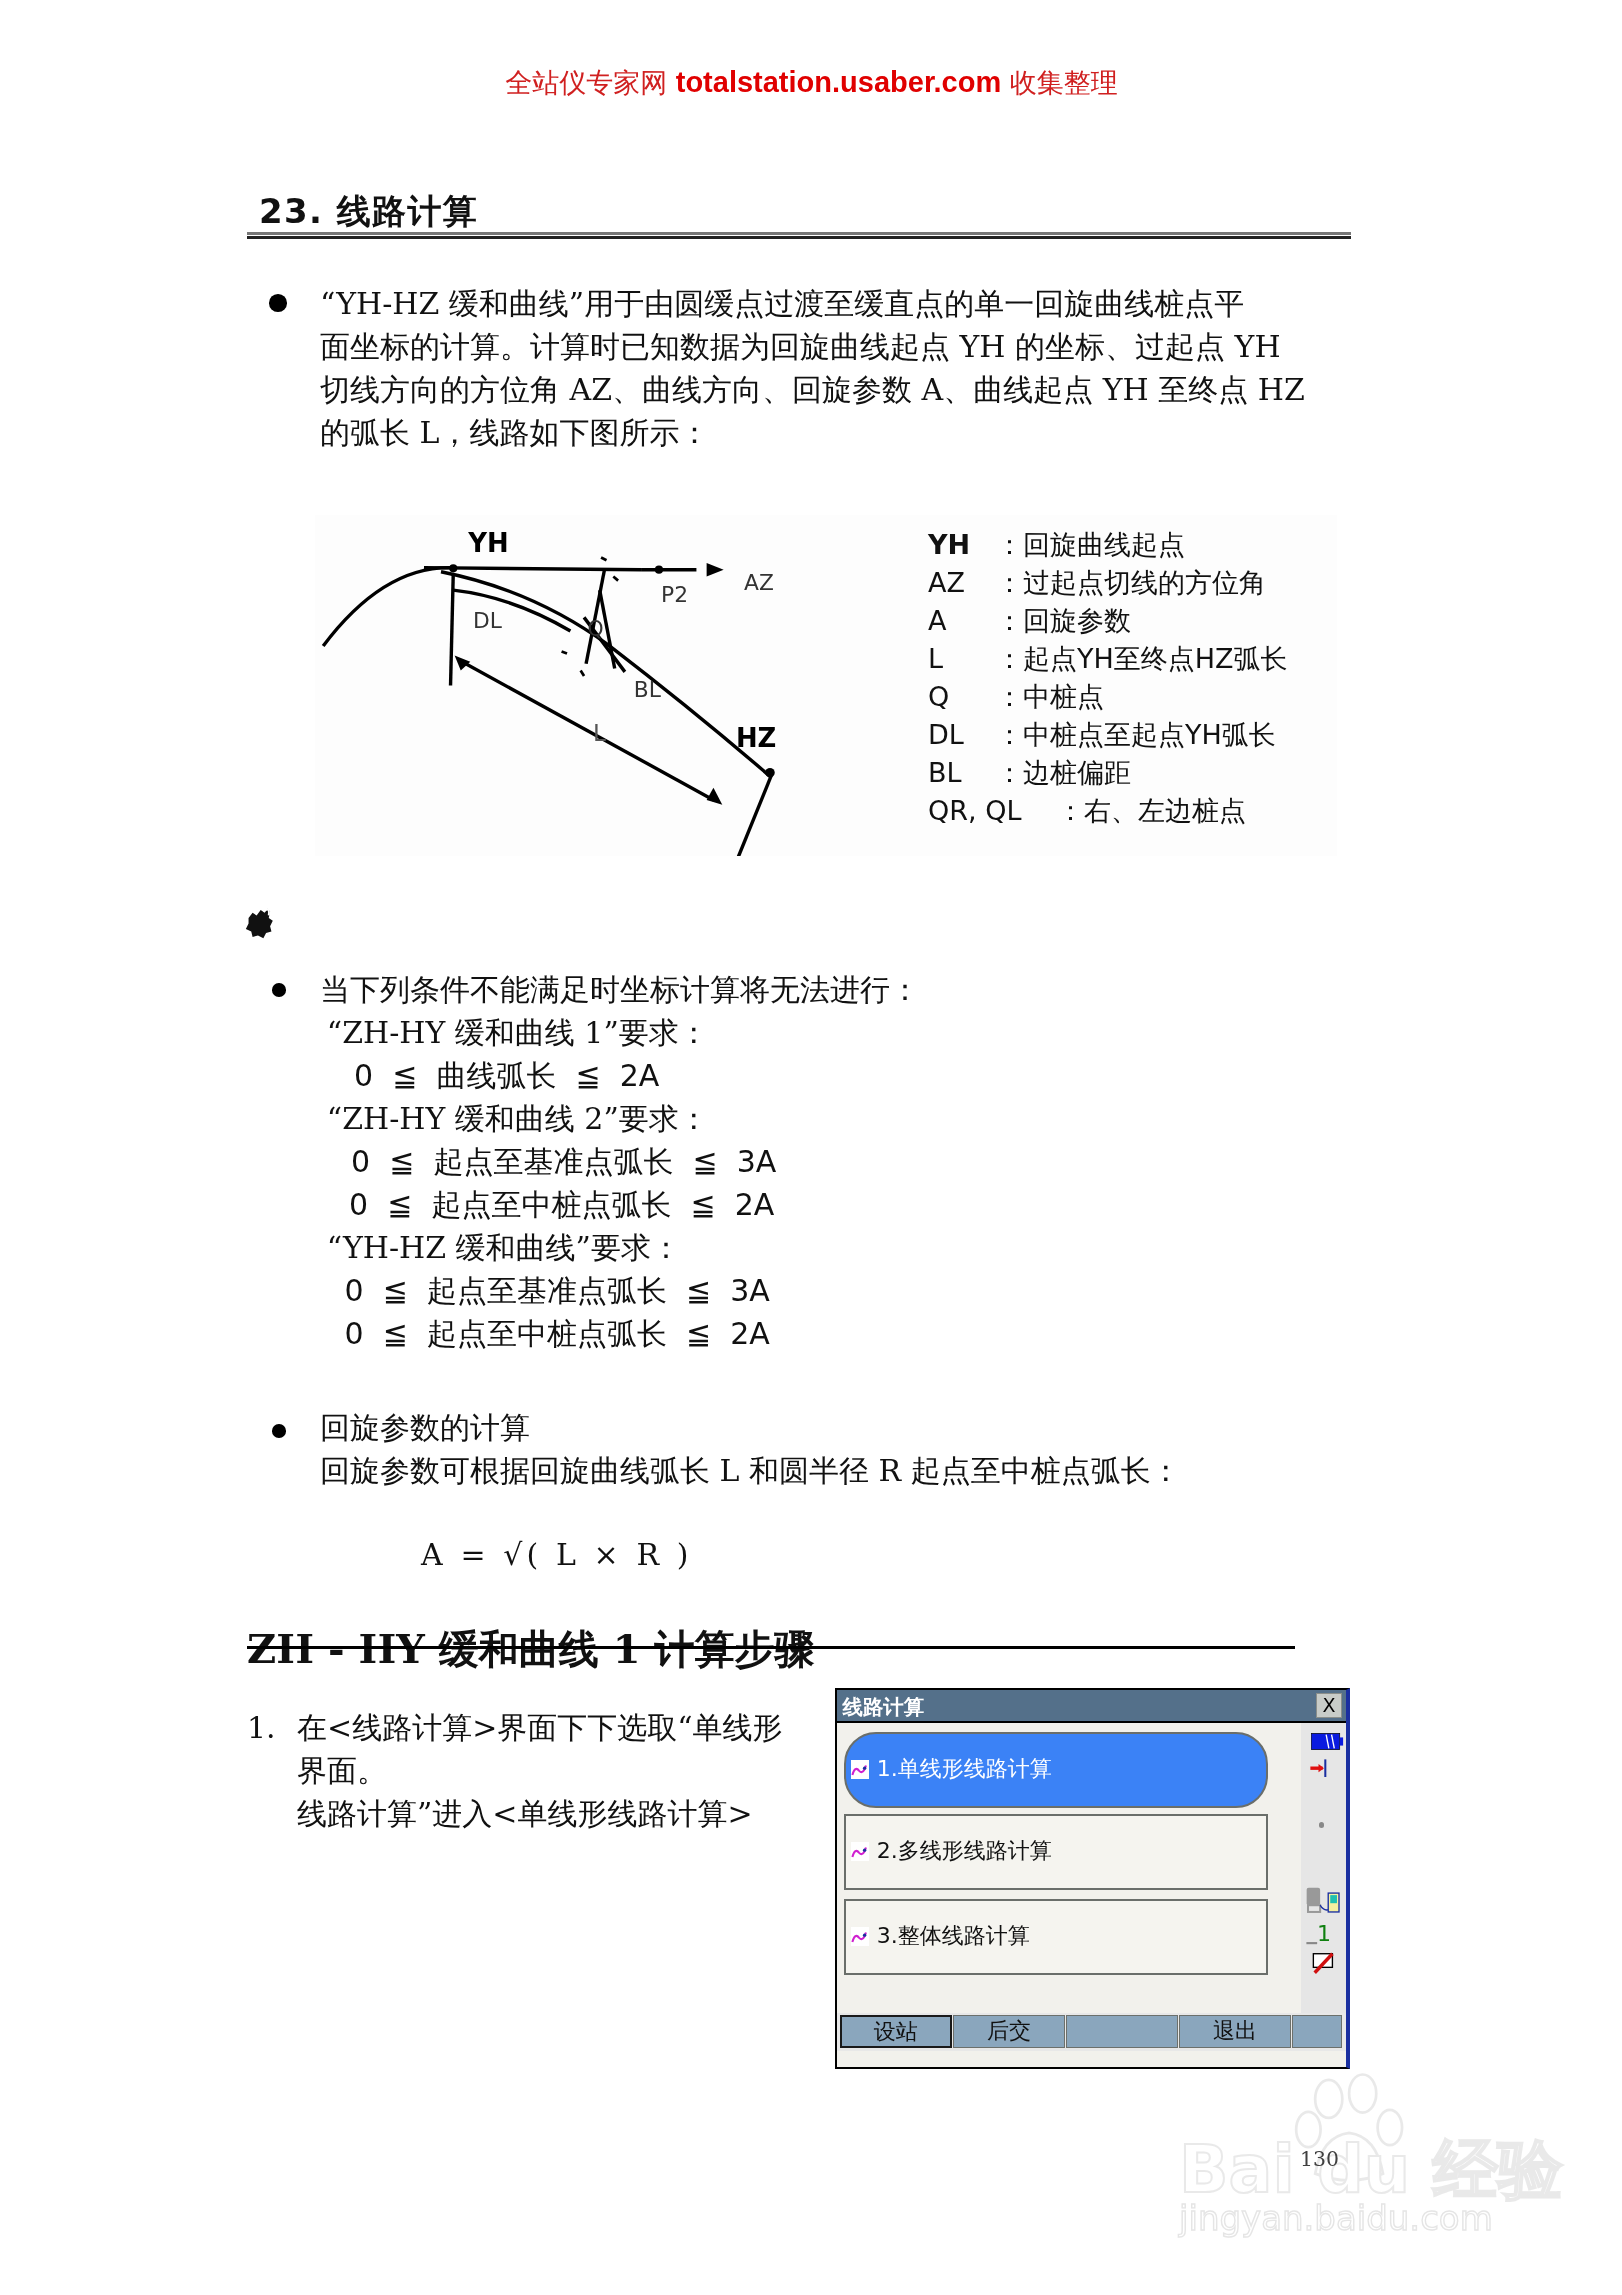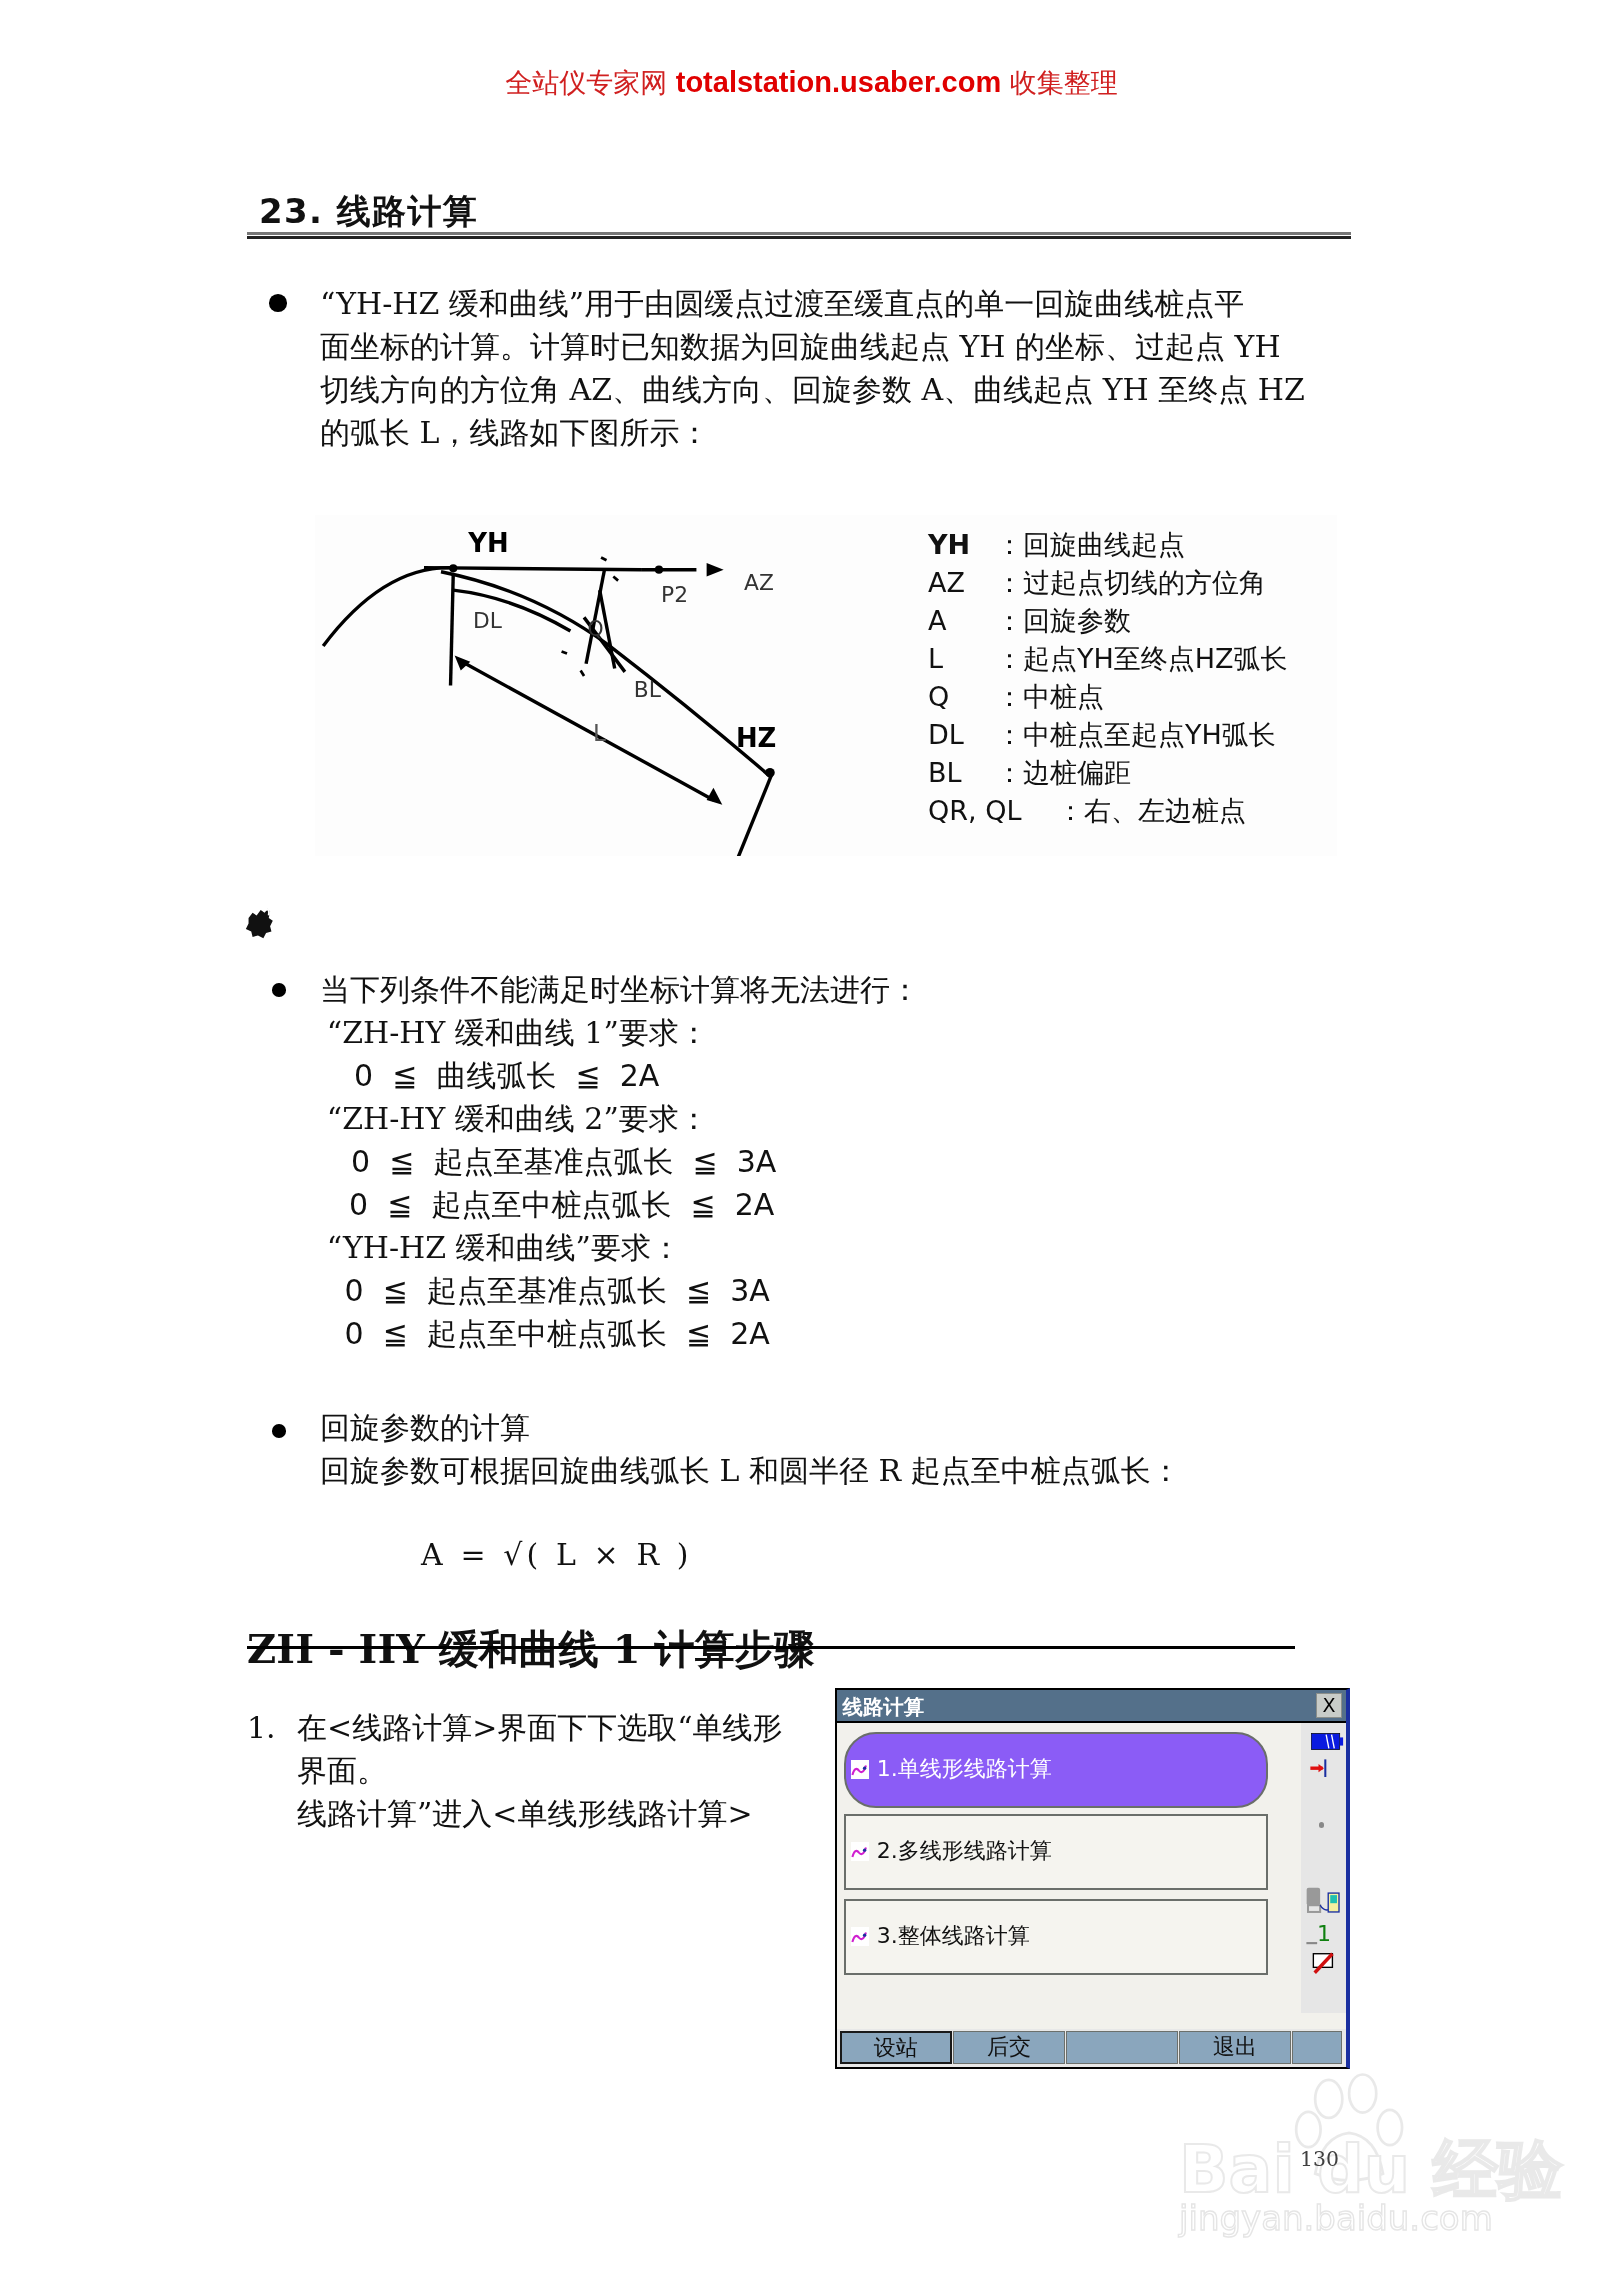--- a/index.html
+++ b/index.html
@@ -35,25 +35,25 @@
   .step .body { position: absolute; left: 50px; top: 0; width: 545px; }
 
   
   .device { left: 835px; top: 1688px; width: 515px; height: 381px; background: #f2f1ec;
             border: 2px solid #000; border-right: 4.1px solid #1a2fa0; box-sizing: border-box; padding-left: 8px; }
   .dev-title { position: absolute; left: 0; top: 0; width: 100%; height: 33px; background: #54708a; border-bottom: 2px solid #000; box-sizing: border-box; }
   .dev-title-text { position: absolute; left: 5.5px; top: 2.7px; color: #fff; font-family: "DejaVu Sans", sans-serif; font-weight: bold; font-size: 20.4px; }
   .dev-close { position: absolute; right: 4.1px; top: 3.4px; width: 26px; height: 24.5px; background: #c8ccc8; border: 1.4px solid #8a8e8a; box-sizing: border-box; text-align: center; font-family: "DejaVu Sans", sans-serif; font-size: 19px; line-height: 22px; color: #000; }
   .dev-side { position: absolute; right: 0; top: 33px; width: 45px; height: 290px; background: #e6e6e6; }
   .menu-item { position: absolute; left: 6.8px; width: 424px; height: 76px; border: 2px solid #6a6e6a; box-sizing: border-box; background: #f5f4ef; }
-  .menu-item.sel { background: #8b5cf6; border-radius: 32px; }
+  .menu-item.sel { background: #3b82f6; border-radius: 32px; }
   .menu-item .ico { position: absolute; left: 5.5px; top: 26px; width: 17.7px; height: 19px; background: #fff; }
   .menu-item .lbl { position: absolute; left: 31px; top: 20.4px; font-family: "DejaVu Sans", sans-serif; font-size: 22px; color: #111; white-space: nowrap; }
   .menu-item.sel .lbl { color: #fff; }
-  .softkeys { position: absolute; left: 0; bottom: 0; width: 100%; height: 38px; background: #e8e8e8; }
+  .softkeys { position: absolute; left: 0; bottom: 16px; width: 100%; height: 38px; background: #e8e8e8; }
   .softkey { position: absolute; top: 2px; height: 33px; background: #8aa6bd; border: 1.4px solid #6c706c; box-sizing: border-box; text-align: center; font-family: "DejaVu Sans", sans-serif; font-size: 22px; line-height: 30px; color: #111; }
   .softkey.first { border: 2px solid #1a1a1a; }
 
   .pagenum { left: 1300px; top: 2147px; font-size: 20.4px; color: #404040; }
   .watermark { left: 1152px; top: 2058px; width: 382px; height: 184px; opacity: 0.55; }
   .wm-text { position: absolute; left: 27px; top: 68px; font-family: "DejaVu Sans", sans-serif; font-weight: bold; font-size: 65px; color: #fff; -webkit-text-stroke: 2px #d8d8d8; white-space: nowrap; }
   .wm-url { position: absolute; left: 27px; top: 140px; font-family: "DejaVu Sans", sans-serif; font-size: 34px; color: #fff; -webkit-text-stroke: 1.4px #d0d0d0; white-space: nowrap; }
 </style>
 </head>
 <body>

